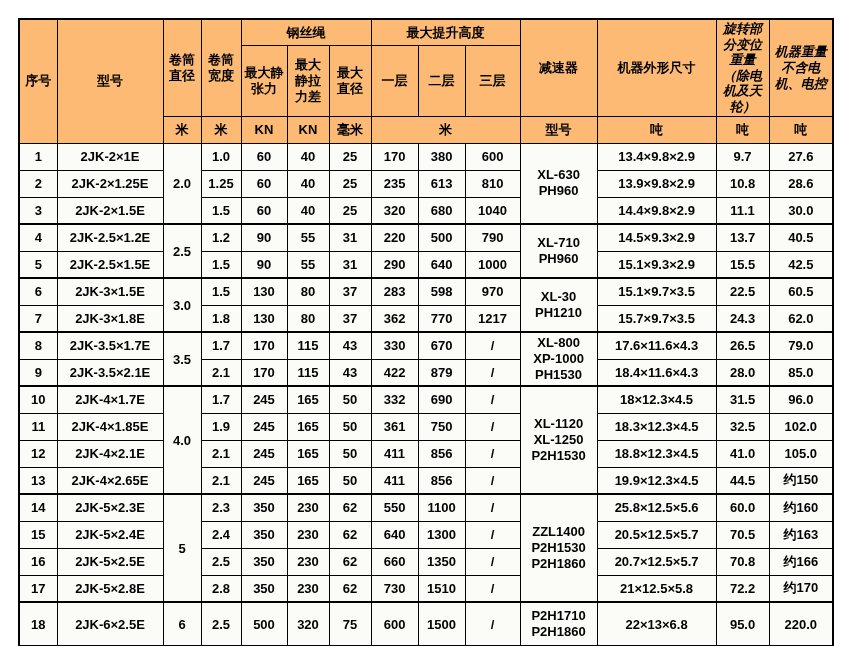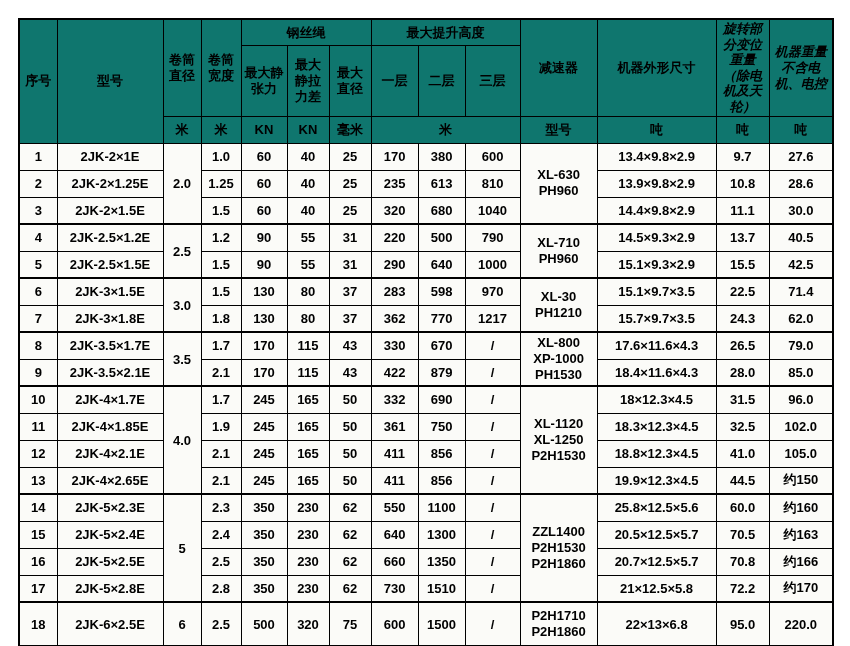--- a/index.html
+++ b/index.html
@@ -28,21 +28,21 @@
     border: 1px solid #000000;
     text-align: center;
     vertical-align: middle;
     color: #000000;
     font-weight: bold;
     padding: 1px 2px;
     overflow: hidden;
     box-sizing: border-box;
   }
   table.spec th {
-    background: #0f766e;
+    background: #fdba74;
     font-size: 13px;
     line-height: 1.2;
   }
   table.spec td {
     background: #fbfbf8;
     font-size: 13px;
     height: 27px;
   }
   tr.h1 th { height: 24px; }
   tr.h2 th { height: 64px; }
@@ -192,21 +192,21 @@
           <td>130</td>
           <td>80</td>
           <td>37</td>
           <td>283</td>
           <td>598</td>
           <td>970</td>
           <td rowspan="2" class="pre">XL-30
 PH1210</td>
           <td>15.1×9.7×3.5</td>
           <td>22.5</td>
-          <td>71.4</td>
+          <td>60.5</td>
         </tr>
         <tr>
           <td>7</td>
           <td>2JK-3×1.8E</td>
           <td>1.8</td>
           <td>130</td>
           <td>80</td>
           <td>37</td>
           <td>362</td>
           <td>770</td>

